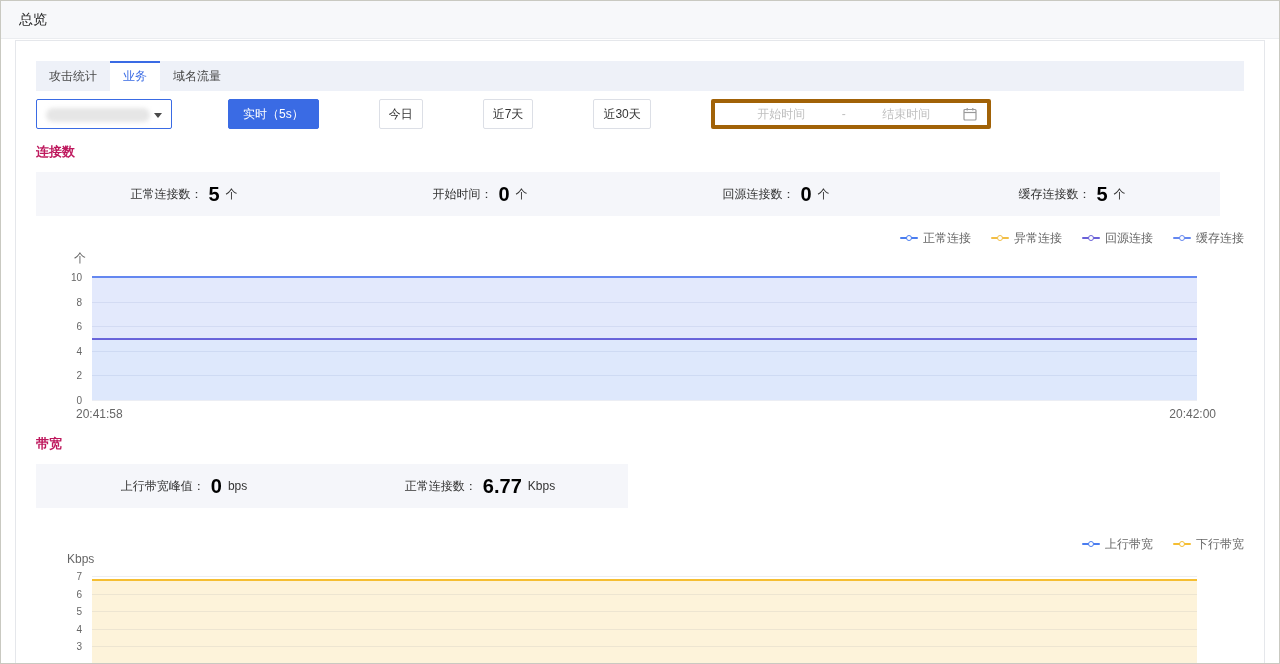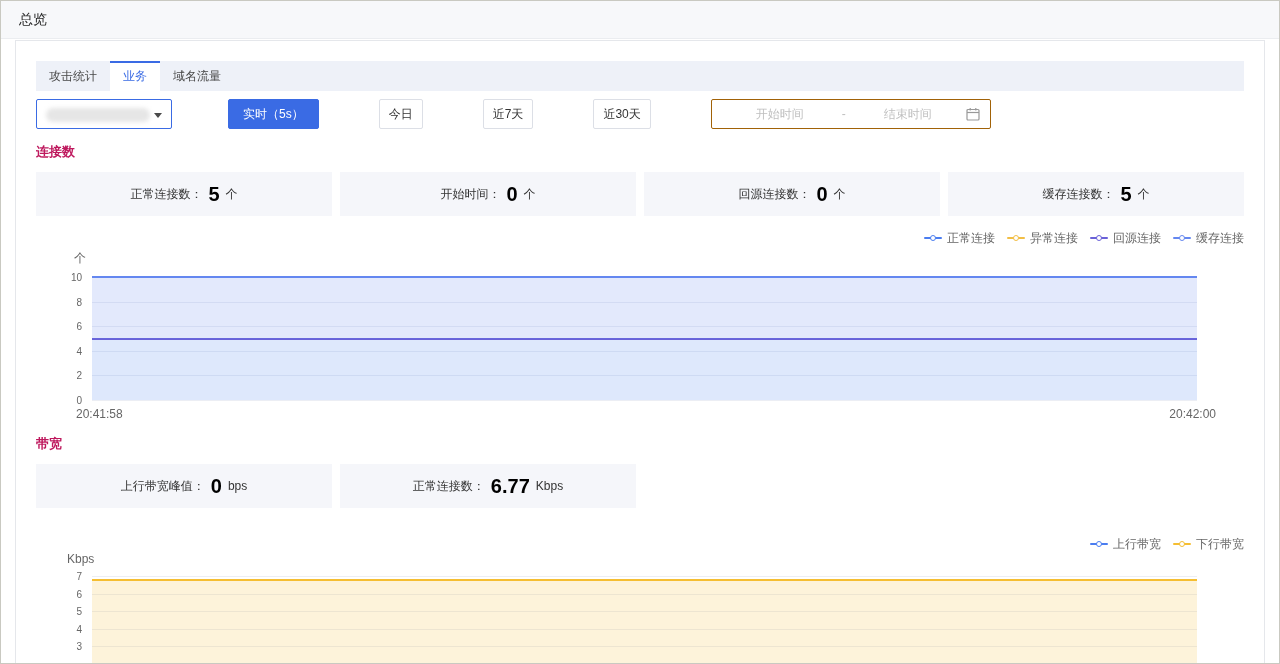--- a/index.html
+++ b/index.html
@@ -22,32 +22,32 @@
   .tab { padding:0 13px; line-height:30px; font-size:12px; color:#474747; cursor:pointer; }
   .tab.active { background:#fff; color:#3a6be4; border-top:2px solid #3a6be4; line-height:27px; }
   
   .filter-row { display:flex; align-items:center; height:30px; margin-bottom:14px;gap:48px; }
   .select-box { width:136px; height:30px; border:1px solid #3a6be4; border-radius:2px; position:relative; background:#fff; cursor:pointer; }
   .select-blur { position:absolute; left:9px; top:8px; width:104px; height:14px; background:#e6e6e6; border-radius:7px; filter:blur(2px); }
   .caret-down { position:absolute; right:9px; top:13px; width:0; height:0; border-left:4px solid transparent; border-right:4px solid transparent; border-top:5px solid #4a4a4a; }
   .btn { height:30px; display:inline-flex; align-items:center; font-size:12px; border-radius:2px; cursor:pointer; white-space:nowrap; }
   .btn-primary { margin-left:8px; padding:0 14px; background:#3a6be4; color:#fff; border:1px solid #3a6be4; }
   .btn-ghost { margin-left:12px; padding:0 9px; background:#fff; color:#333; border:1px solid #dcdfe6; }
-  .date-range { margin-left:12px; width:280px; height:30px; border:1px solid #a16207; border-radius:2px; display:flex; align-items:center; padding:0 10px; font-size:12px; color:#bfbfbf; background:#fff; }
+  .date-range { margin-left:12px; width:280px; height:30px; border:4px solid #a16207; border-radius:2px; display:flex; align-items:center; padding:0 10px; font-size:12px; color:#bfbfbf; background:#fff; }
   .date-input { flex:1; text-align:center; cursor:text; }
   .date-sep { padding:0 4px; }
   .cal-icon { width:14px; height:14px; flex-shrink:0; cursor:pointer; }
   
   .section-title { font-size:13px; font-weight:bold; color:#be185d; margin-bottom:11px; }
-  .stats-row { display:flex; gap:8px; margin-bottom:6px; }
+  .stats-row { display:flex; gap:0; margin-bottom:6px; }
   .stat-card { width:calc(25% - 6px); height:44px; background:#f5f6fa; display:flex; align-items:center; justify-content:center; font-size:12px; color:#333; }
   .stat-value { font-size:20px; font-weight:bold; color:#000; margin:0 3px 0 6px; }
   .stat-unit { margin-left:3px; color:#333; }
   
-  .legend-row { display:flex; justify-content:flex-end; align-items:center; gap:12px; font-size:12px; color:#666; margin-top:14px; height:16px; }
+  .legend-row { display:flex; justify-content:flex-end; align-items:center; gap:20px; font-size:12px; color:#666; margin-top:14px; height:16px; }
   .legend-item { display:flex; align-items:center; gap:5px; cursor:pointer; }
   .legend-marker { position:relative; width:18px; height:2px; border-radius:1px; background:var(--c,#999); }
   .legend-marker::after { content:''; position:absolute; left:50%; top:50%; transform:translate(-50%,-50%); width:4px; height:4px; border-radius:50%; border:1.5px solid var(--c,#999); background:#fff; }
   
   .axis-unit { font-size:12px; color:#666; margin:4px 0 10px 38px; }
   .chart-wrap { display:flex; }
   .ticks-col { width:56px; position:relative; flex-shrink:0; }
   .tick-label { position:absolute; right:10px; transform:translateY(-50%); font-size:10px; color:#666; white-space:nowrap; }
   .plot { flex:1; margin-right:47px; position:relative; height:123px; }
   .gridline { position:absolute; left:0; right:0; height:1px; background:#eceef4; }

